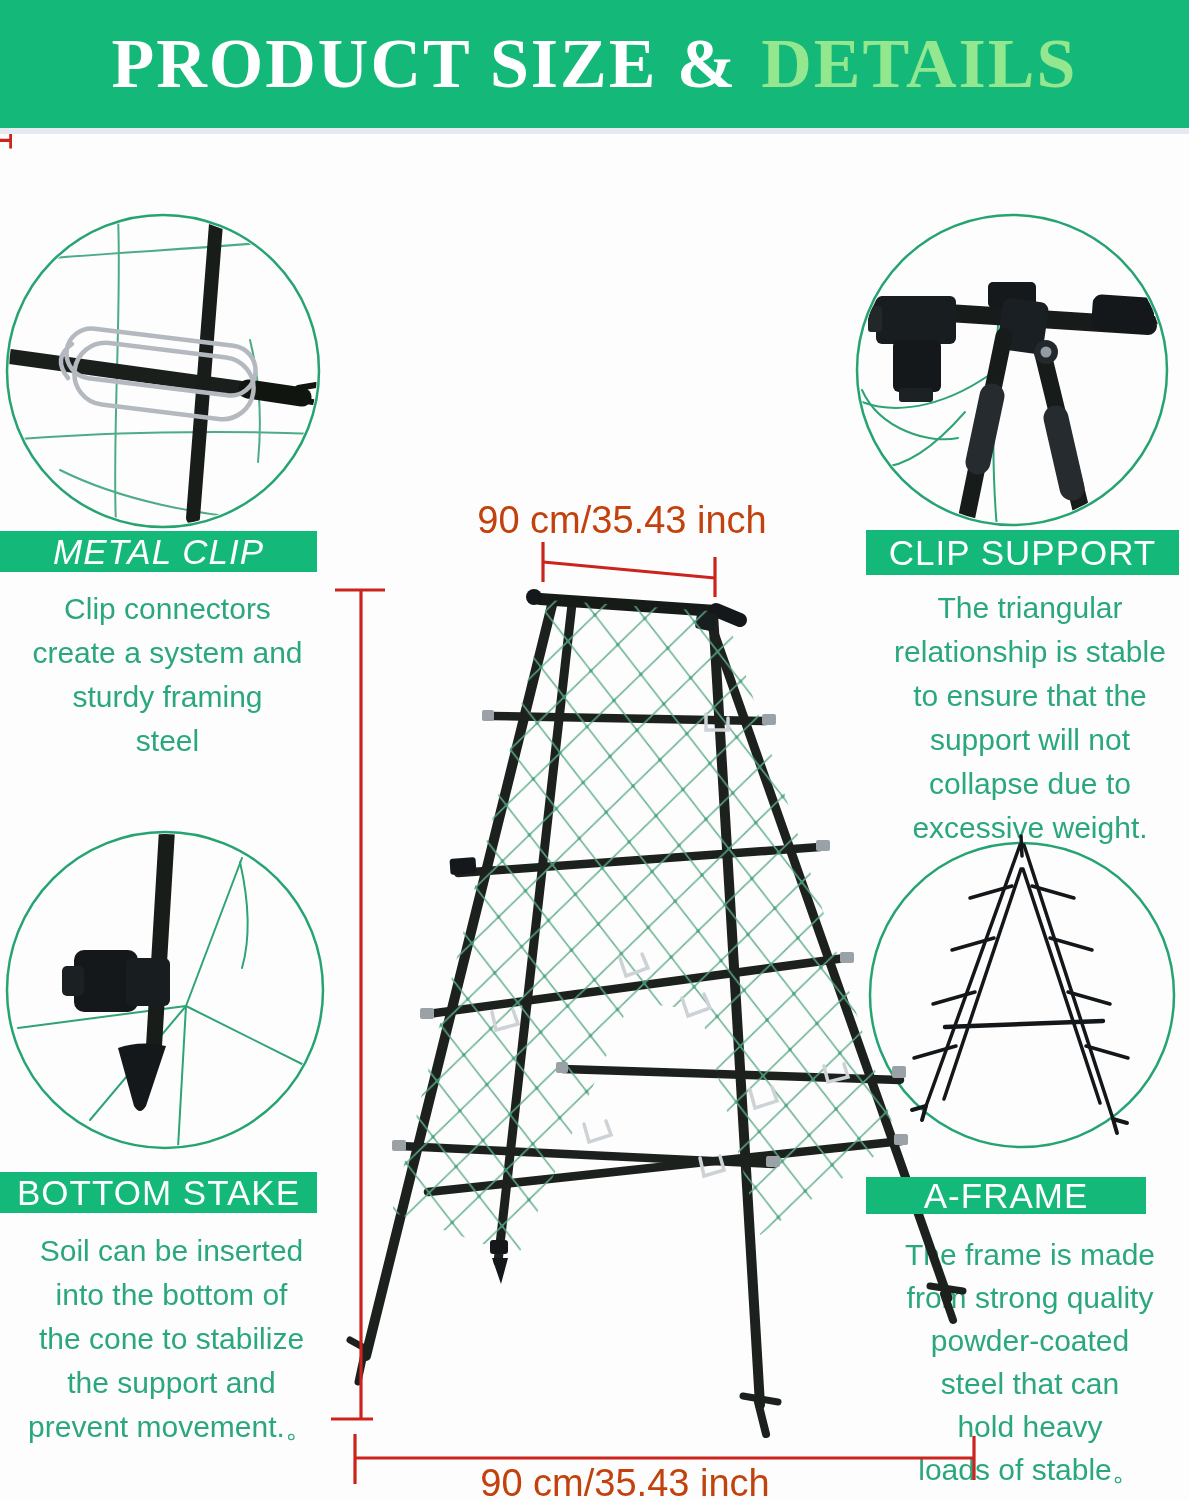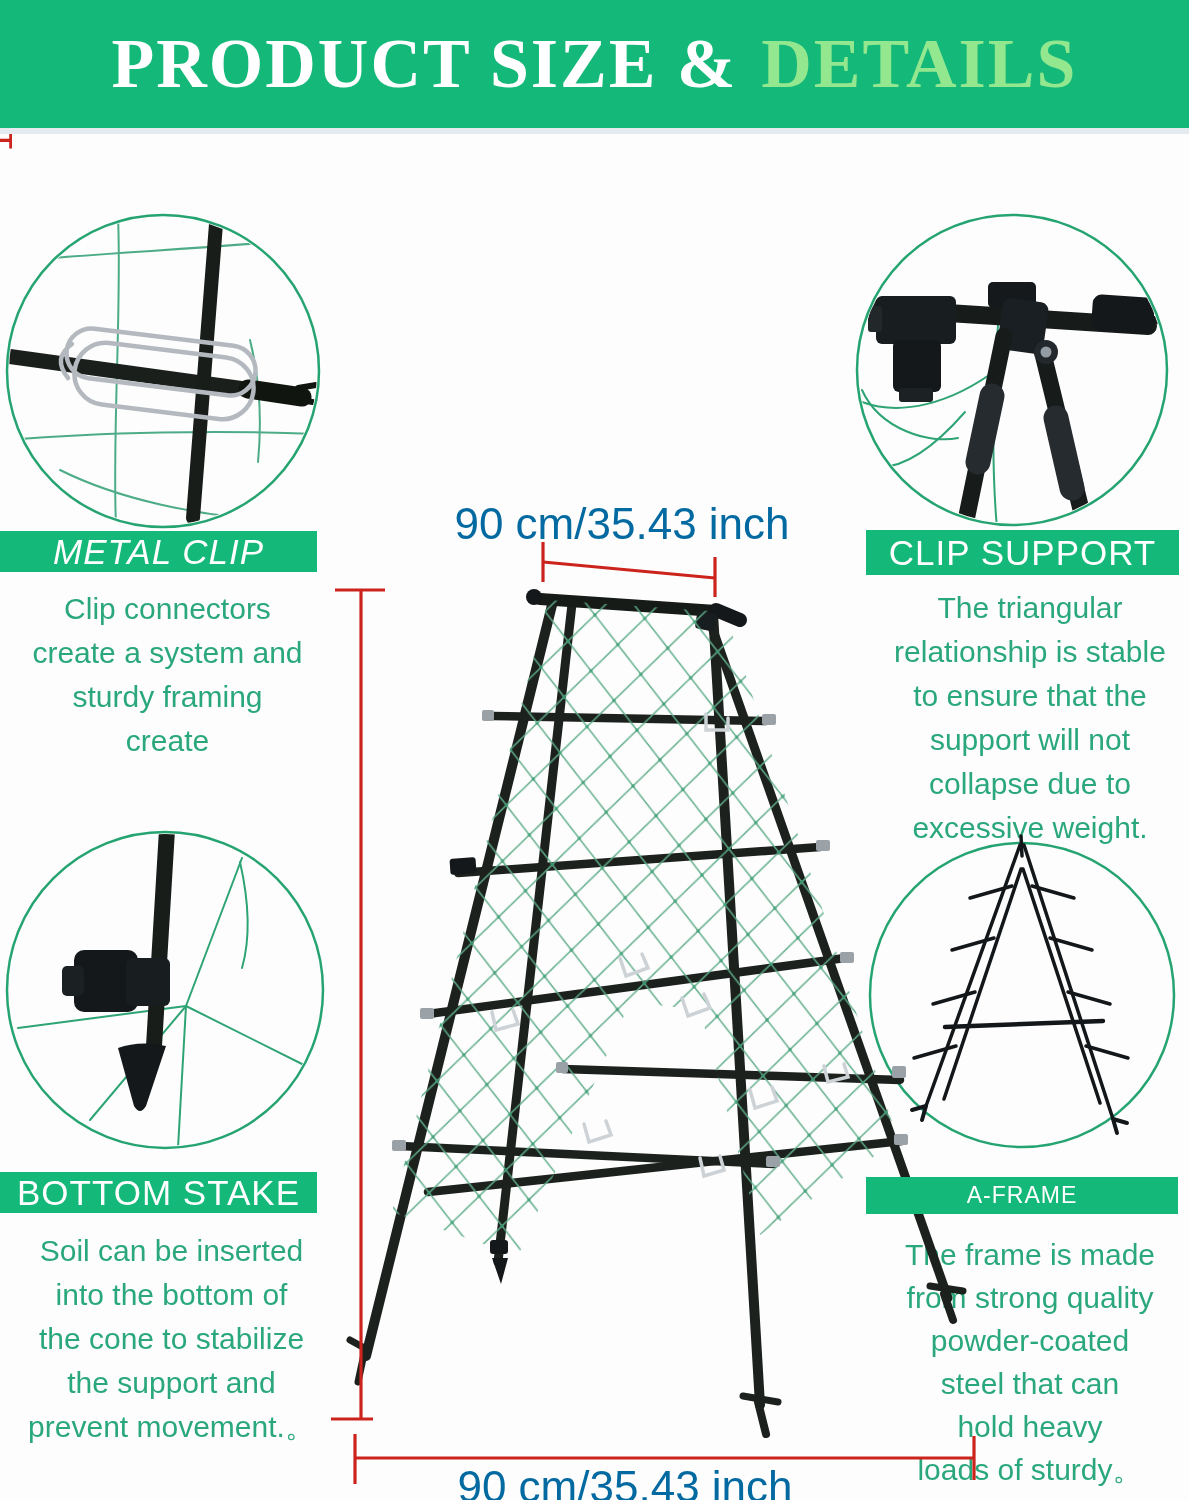--- a/index.html
+++ b/index.html
@@ -12,31 +12,31 @@
   .title-main{color:#ffffff;font-family:"Liberation Serif", serif;font-weight:bold;
               font-size:70px;letter-spacing:2px;white-space:nowrap;text-align:center;}
   .title-accent{color:#92e78f;font-family:"Liberation Serif", serif;font-weight:bold;
               font-size:70px;letter-spacing:2px;margin-left:24px;white-space:nowrap;}
   
   .sec-banner{position:absolute;background:#14b878;color:#ffffff;display:flex;align-items:center;
               justify-content:center;font-size:35px;letter-spacing:1px;z-index:4;white-space:nowrap;}
   .sb-metal{left:0;top:531px;width:317px;height:41px;font-style:italic;}
   .sb-upper{left:866px;top:530px;width:313px;height:45px;}
   .sb-bottom{left:0;top:1172px;width:317px;height:41px;}
-  .sb-aframe{left:866px;top:1177px;width:312px;height:37px;font-size:23px;}
+  .sb-aframe{left:866px;top:1177px;width:280px;height:37px;font-size:35px;}
   
   .body-text{position:absolute;color:#2aa87c;font-size:30px;text-align:center;z-index:2;}
   .body-text .line{line-height:44px;white-space:nowrap;padding-left:13px;}
   .bt-metal{left:0;top:587px;width:322px;}
   .bt-upper{left:858px;top:586px;width:331px;}
   .bt-bottom{left:0;top:1229px;width:330px;}
   .bt-aframe{left:858px;top:1233px;width:331px;}
   .bt-aframe .line{line-height:43px;}
   
-  .dim-label{position:absolute;color:#0369a1;font-size:44px;text-align:center;z-index:3;white-space:nowrap;}
+  .dim-label{position:absolute;color:#c2410c;font-size:38px;text-align:center;z-index:3;white-space:nowrap;}
   .dim-top{left:452px;top:499px;width:340px;}
   .dim-bottom{left:455px;top:1462px;width:340px;}
   .dim-height{left:337px;top:940px;width:0;height:0;display:flex;align-items:center;justify-content:center;}
   .dim-height span{display:block;transform:rotate(-90deg);font-size:37px;color:#cc241d;white-space:nowrap;}
   
   .gfx{position:absolute;left:0;top:0;z-index:3;pointer-events:none;}
 </style>
 </head>
 <body>
 
@@ -50,21 +50,21 @@
 
   <div class="sec-banner sb-metal">METAL CLIP</div>
   <div class="sec-banner sb-upper">CLIP SUPPORT</div>
   <div class="sec-banner sb-bottom">BOTTOM STAKE</div>
   <div class="sec-banner sb-aframe">A-FRAME</div>
 
   <div class="body-text bt-metal">
       <div class="line">Clip connectors</div>
       <div class="line">create a system and</div>
       <div class="line">sturdy framing</div>
-      <div class="line">create</div>
+      <div class="line">steel</div>
     </div>
   <div class="body-text bt-bottom">
       <div class="line">Soil can be inserted</div>
       <div class="line">into the bottom of</div>
       <div class="line">the cone to stabilize</div>
       <div class="line">the support and</div>
       <div class="line">prevent movement.。</div>
     </div>
   <div class="body-text bt-upper">
       <div class="line">The triangular</div>
@@ -73,21 +73,21 @@
       <div class="line">support will not</div>
       <div class="line">collapse due to</div>
       <div class="line">excessive weight.</div>
     </div>
   <div class="body-text bt-aframe">
       <div class="line">The frame is made</div>
       <div class="line">from strong quality</div>
       <div class="line">powder-coated</div>
       <div class="line">steel that can</div>
       <div class="line">hold heavy</div>
-      <div class="line">loads of sturdy。</div>
+      <div class="line">loads of stable。</div>
     </div>
 
   <div class="dim-label dim-top">90 cm/35.43 inch</div>
   <div class="dim-height">
     <span>180 cm/70.86 inch</span>
   </div>
   <div class="dim-label dim-bottom">90 cm/35.43 inch</div>
 
   <svg class="gfx" width="1189" height="1500" viewBox="0 0 1189 1500">
     <defs>

